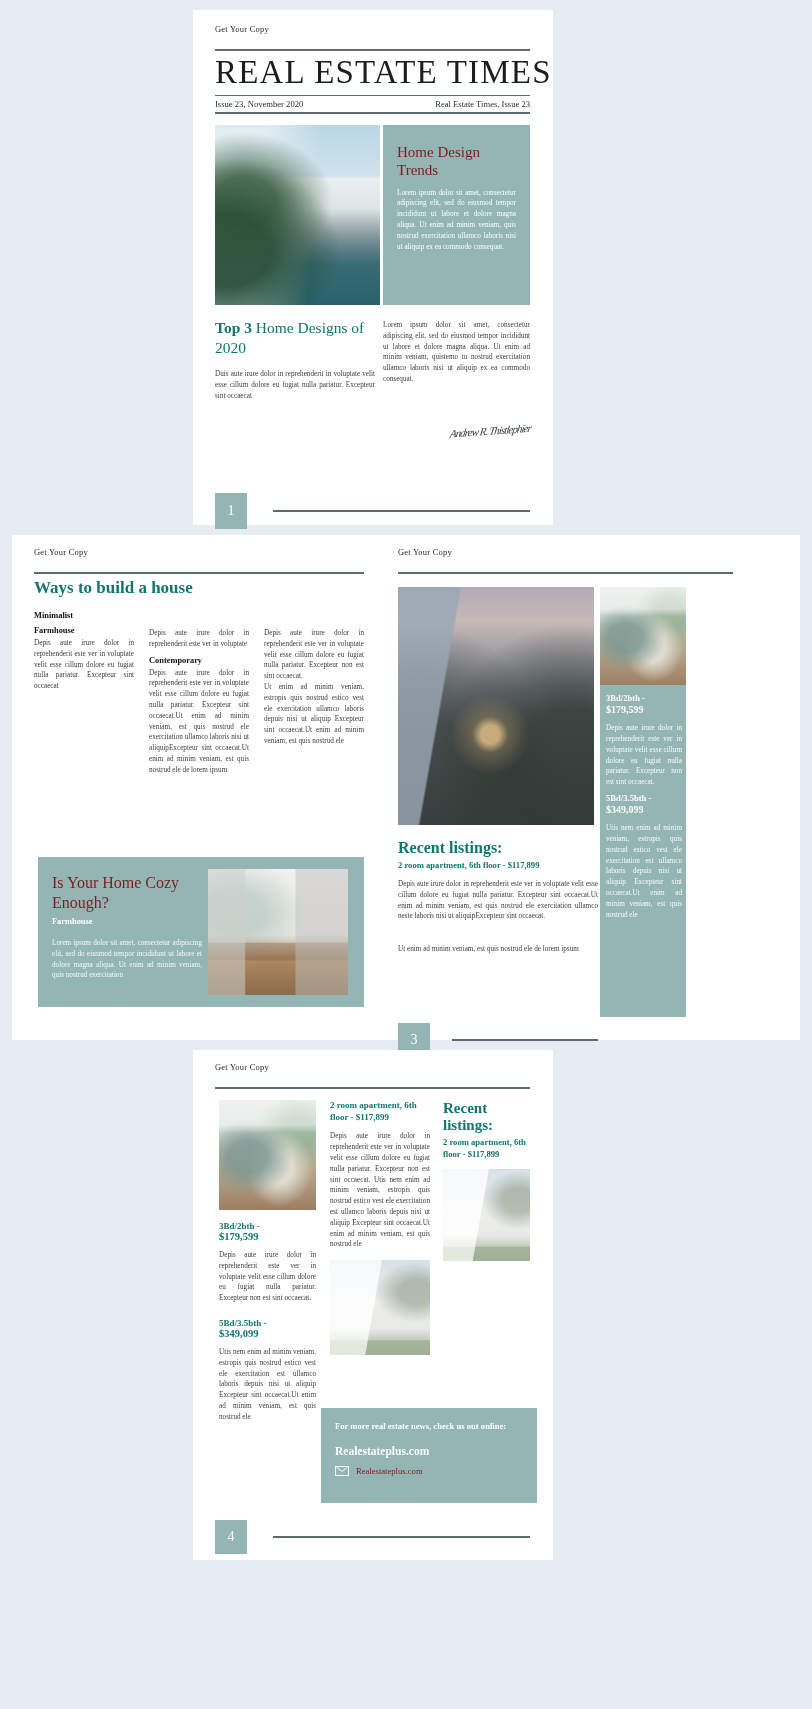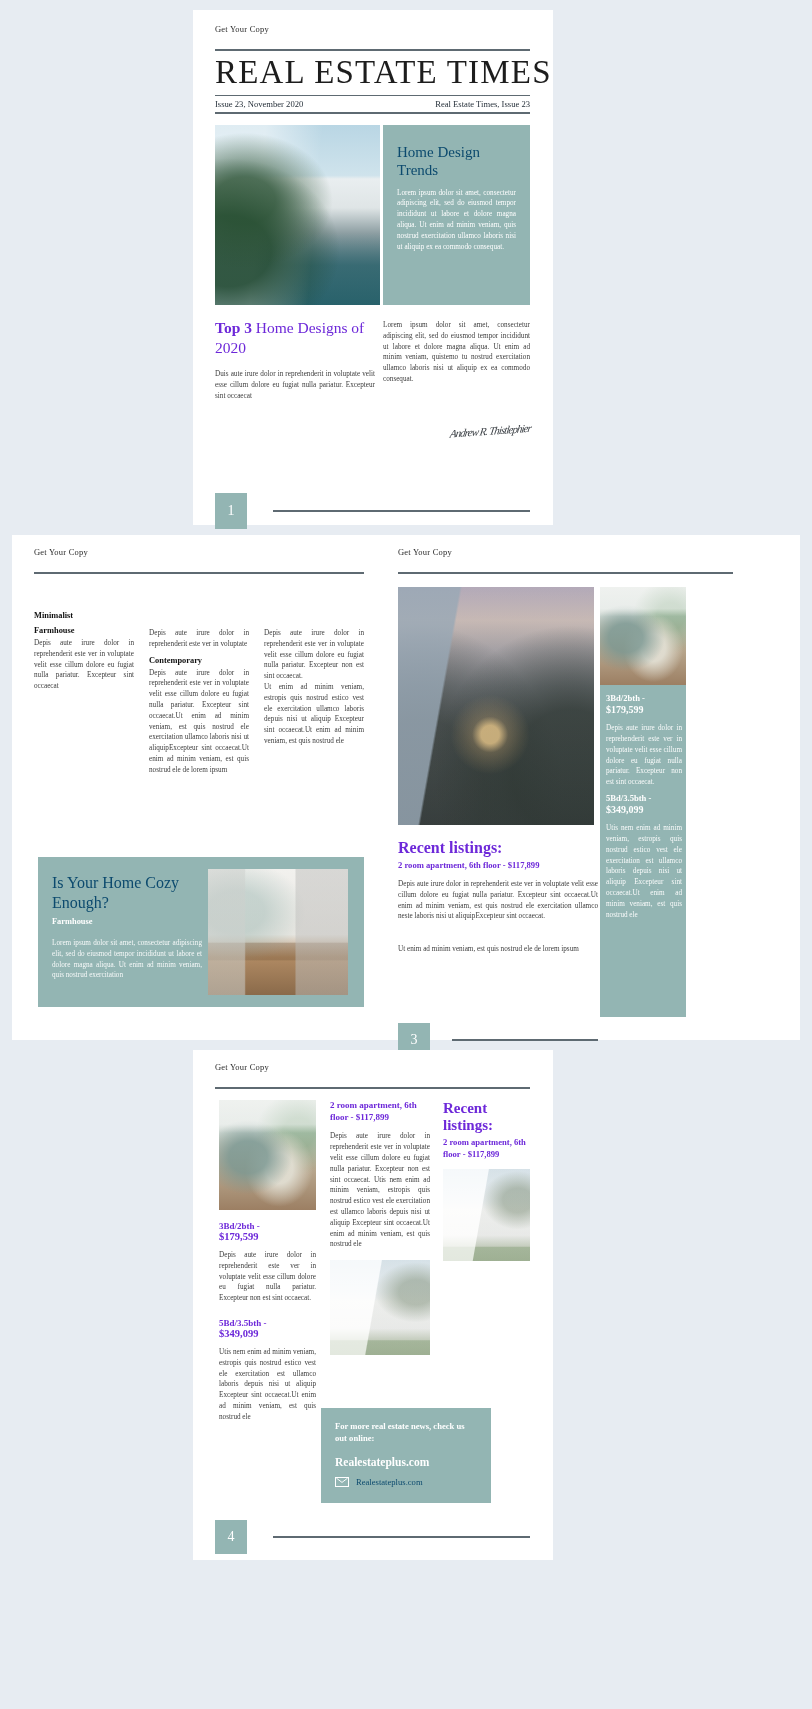--- a/index.html
+++ b/index.html
@@ -27,21 +27,21 @@
     line-height: 1.05; font-weight: 400; padding: 4px 0 5px 0;
     white-space: nowrap;
   }
   .issue-row {
     display: flex; justify-content: space-between; align-items: baseline;
     font-size: 8.6px; color: #26303a; padding: 3px 0 3px 0;
   }
 
   
   .teal { background: #93b5b3; }
-  .teal-txt { color: #0c4a6e; }
+  .teal-txt { color: #7f1d1d; }
 
   
   .ph { background-size: cover; background-position: center; position: relative; overflow: hidden; }
   .ph-villa {
     background:
       linear-gradient(180deg,#b9d6e4 0%,#cfe3ec 28%,#e9eef0 30%,#dfe5e6 46%,#8e9fa3 60%,#5f7f86 78%,#3c6b74 100%);
   }
   .ph-villa:after{
     content:""; position:absolute; inset:0;
     background:
@@ -88,21 +88,21 @@
   }
   .ph-whitehouse:after{
     content:""; position:absolute; inset:0;
     background:
       linear-gradient(100deg, rgba(255,255,255,.8) 0 44%, rgba(225,228,228,.4) 45% 100%),
       radial-gradient(ellipse at 86% 34%, rgba(70,95,60,.55) 0 14%, transparent 34%),
       linear-gradient(180deg, transparent 0 84%, rgba(110,140,90,.75) 85% 100%);
   }
 
   
-  .h-serif-bold { font-family: "Liberation Serif", serif; font-weight: 700; color:#6d28d9; }
+  .h-serif-bold { font-family: "Liberation Serif", serif; font-weight: 700; color:#0f766e; }
   .body-txt {
     font-size: 7.2px; line-height: 1.5; color: #3c3c3c; text-align: justify;
   }
   .body-txt-white { font-size: 7.2px; line-height: 1.5; color:#ffffff; text-align: justify; }
   .sub-h { font-size: 8.4px; font-weight: 700; color:#111; margin: 6px 0 3px 0; }
 
   .pagenum {
     width: 32px; height: 36px; display:flex; align-items:center; justify-content:center;
     color:#fff; font-size: 14px; font-family:"Liberation Serif", serif;
   }
@@ -158,20 +158,21 @@
   </div>
 </div>
 
 <div class="page" style="left:12px; top:535px; width:372px; height:505px;">
 
   <div style="position:absolute; left:22px; top:12px; width:330px;">
     <div class="kicker">Get Your Copy</div>
     <div class="rule"></div>
   </div>
 
+  <div class="h-serif-bold" style="position:absolute; left:22px; top:43px; width:330px; font-size:17px;">Ways to build a house</div>
 
   <div style="position:absolute; left:22px; top:76px; width:100px;">
     <div class="sub-h" style="margin-top:0;">Minimalist</div>
     <div class="sub-h">Farmhouse</div>
     <div class="body-txt">Depis aute irure dolor in reprehenderit este ver in voluptate velit esse cillum dolore eu fugiat nulla pariatur. Excepteur sint occaecat</div>
   </div>
 
   <div style="position:absolute; left:137px; top:93px; width:100px;">
     <div class="body-txt">Depis aute irure dolor in reprehenderit este ver in voluptate</div>
     <div class="sub-h">Contemporary</div>
@@ -251,21 +252,21 @@
     <div class="body-txt" style="margin-top:8px;">Depis aute irure dolor in reprehenderit este ver in voluptate velit esse cillum dolore eu fugiat nulla pariatur. Excepteur non est sint occaecat. Utis nem enim ad minim veniam, estropis quis nostrud estico vest ele exercitation est ullamco laboris depuis nisi ut aliquip Excepteur sint occaecat.Ut enim ad minim veniam, est quis nostrud ele</div>
     <div class="ph ph-whitehouse" style="width:100px; height:95px; margin-top:10px;"></div>
   </div>
 
   <div style="position:absolute; left:250px; top:50px; width:87px;">
     <div class="h-serif-bold" style="font-size:15px; line-height:1.1;">Recent listings:</div>
     <div class="h-serif-bold" style="font-size:8.6px; line-height:1.35; margin-top:4px;">2 room apartment, 6th floor - $117,899</div>
     <div class="ph ph-whitehouse" style="width:87px; height:92px; margin-top:9px;"></div>
   </div>
 
-  <div class="teal" style="position:absolute; left:128px; top:358px; width:170px; height:95px; padding:13px 14px;">
+  <div class="teal" style="position:absolute; left:128px; top:358px; width:216px; height:95px; padding:13px 14px;">
     <div class="teal-txt h-serif-bold" style="color:#fff; font-size:8.6px; line-height:1.35;">For more real estate news, check us out online:</div>
     <div class="teal-txt h-serif-bold" style="color:#fff; font-size:11.5px; margin-top:12px;">Realestateplus.com</div>
     <div style="display:flex; align-items:center; gap:7px; margin-top:9px;">
       <span style="display:inline-flex; width:14px; height:10px; border:1.2px solid #fff; align-items:center; justify-content:center; position:relative;">
         <svg width="14" height="10" viewBox="0 0 14 10" aria-hidden="true">
           <path d="M0.5 0.5 L7 5.5 L13.5 0.5" fill="none" stroke="#ffffff" stroke-width="1.1"></path>
         </svg>
       </span>
       <span class="teal-txt" style="font-size:8.6px;">Realestateplus.com</span>
     </div>

